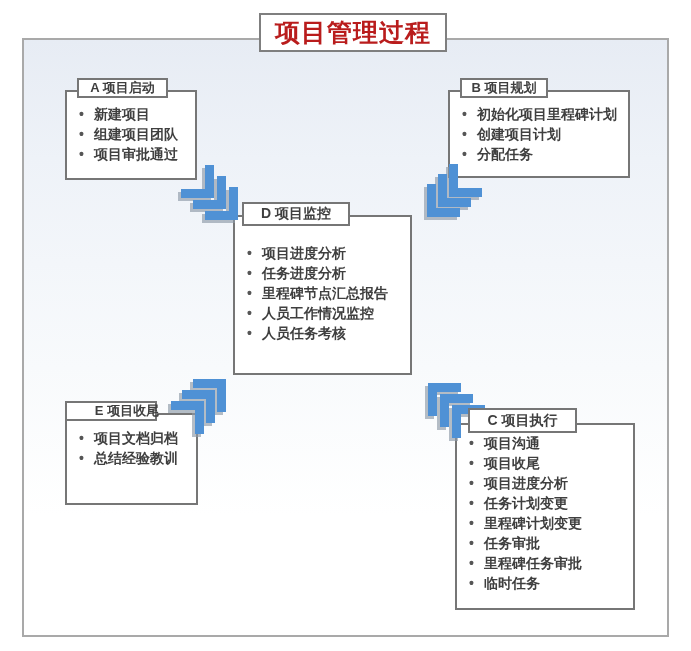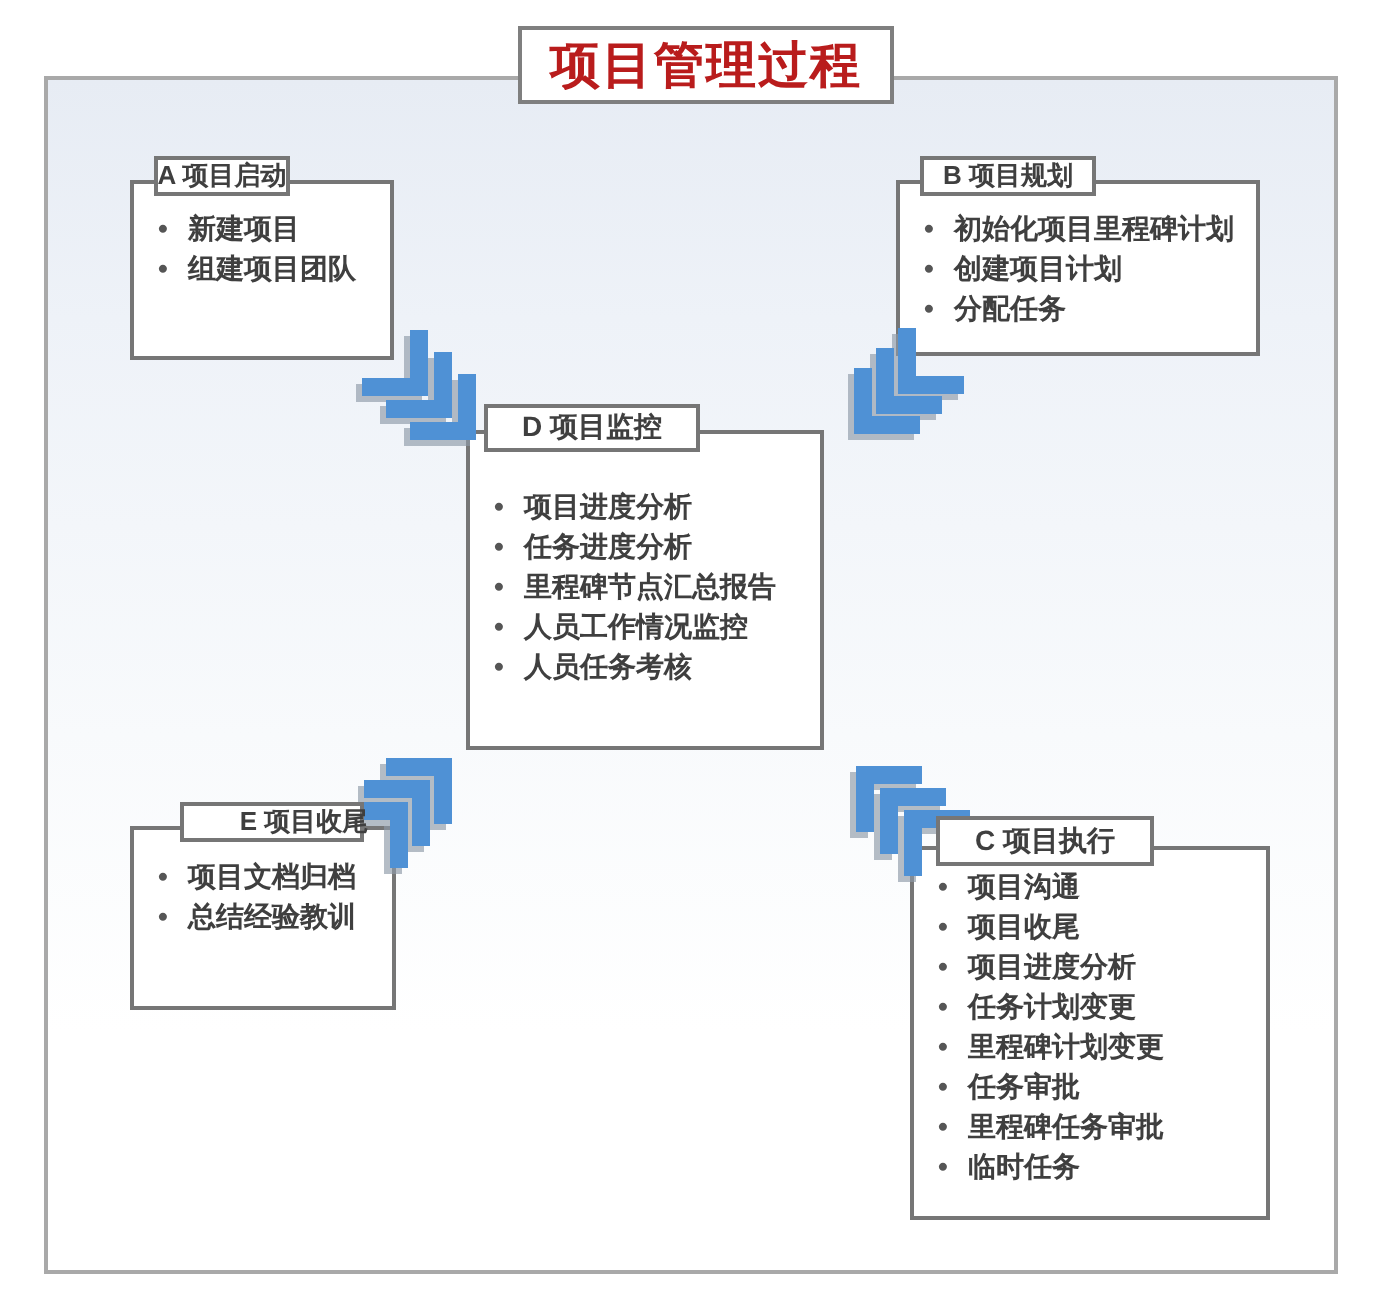--- a/index.html
+++ b/index.html
@@ -50,27 +50,27 @@
     line-height:20px;font-size:14px;font-weight:bold;color:#3f3f3f;
     white-space:nowrap;
   }
   .items li::before{
     content:"\2022";
     position:absolute;left:-15px;top:0;
     color:#555555;font-size:14px;
   }
   
   .body-a{left:65px;top:90px;width:132px;height:90px;padding-top:12px;}
-  .tab-a {left:77px;top:78px;width:68px;height:20px;}
+  .tab-a {left:77px;top:78px;width:91px;height:20px;}
   .body-b{left:448px;top:90px;width:182px;height:88px;padding-top:12px;}
   .tab-b {left:460px;top:78px;width:88px;height:20px;}
   .body-d{left:233px;top:215px;width:179px;height:160px;padding-top:26px;}
   .tab-d {left:242px;top:202px;width:108px;height:24px;}
   .body-e{left:65px;top:413px;width:133px;height:92px;padding-top:13px;}
-  .tab-e {left:90px;top:401px;width:92px;height:20px;padding-left:32px;}
+  .tab-e {left:65px;top:401px;width:92px;height:20px;padding-left:32px;}
   .body-c{left:455px;top:423px;width:180px;height:187px;padding-top:8px;}
   .tab-c {left:468px;top:408px;width:109px;height:25px;}
   
   .arrow{position:absolute;z-index:1;width:60px;height:60px;}
   .chev{
     position:absolute;width:24px;height:24px;box-sizing:content-box;
     filter:drop-shadow(-3px 3px 0 rgba(141,153,168,0.65));
   }
   .chev-se{border-right:9px solid #4f91d5;border-bottom:9px solid #4f91d5;}
   .chev-sw{border-left:9px solid #4f91d5;border-bottom:9px solid #4f91d5;}
@@ -93,20 +93,21 @@
   <div class="frame"></div>
 
   <div class="title-box">
     <span class="title">项目管理过程</span>
   </div>
 
   <div class="phase-body body-a">
     <ul class="items">
       <li>新建项目</li>
       <li>组建项目团队</li>
+      <li>项目审批通过</li>
     </ul>
   </div>
   <div class="phase-tab tab-a tab-sm">A 项目启动</div>
 
   <div class="phase-body body-b">
     <ul class="items">
       <li>初始化项目里程碑计划</li>
       <li>创建项目计划</li>
       <li>分配任务</li>
     </ul>

